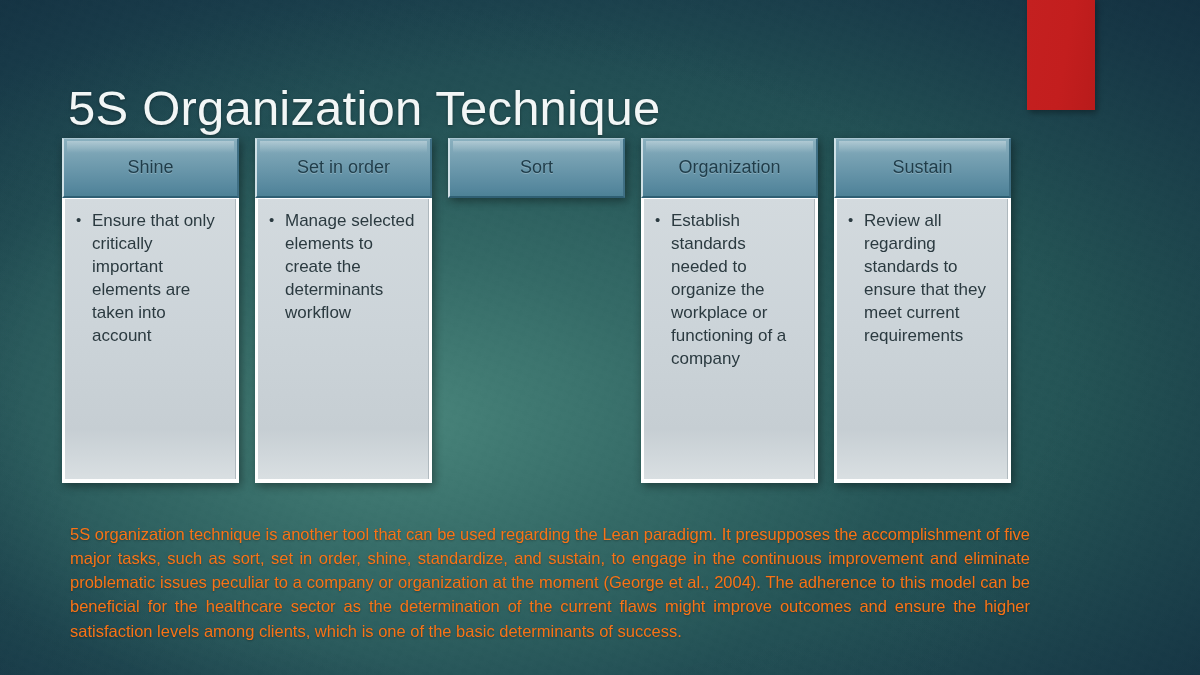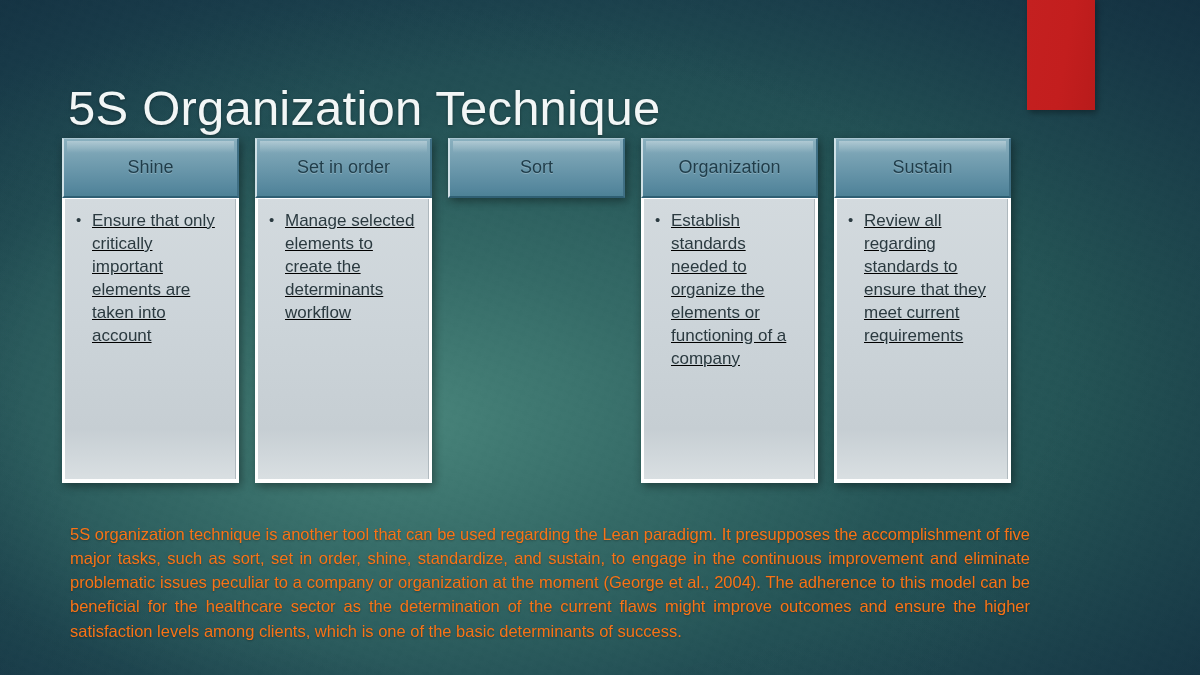--- a/index.html
+++ b/index.html
@@ -111,21 +111,20 @@
     position: relative;
     flex: 1;
     background: linear-gradient(to bottom, #d3dade 0%, #ccd4d9 45%, #c6ced3 82%, #d9dfe2 100%);
     border-top: 1px solid #ffffff;
     border-left: 3px solid #ffffff;
     border-right: 3px solid #ffffff;
     border-bottom: 4px solid #ffffff;
     box-sizing: border-box;
     padding: 10px 8px 8px 8px;
     box-shadow: inset -1px 0 0 rgba(150,162,168,0.6);
-    text-decoration: underline;
   }
   .bullet-list {
     margin: 0;
     padding: 0;
     list-style: none;
   }
   .bullet-item {
     position: relative;
     padding-left: 19px;
     font-size: 17px;
@@ -195,21 +194,21 @@
         <span class="card-header-label">Sort</span>
       </div>
     </div>
 
     <div class="card">
       <div class="card-header">
         <span class="card-header-label">Organization</span>
       </div>
       <div class="card-body">
         <ul class="bullet-list">
-          <li class="bullet-item">Establish standards needed to organize the elements or functioning of a company</li>
+          <li class="bullet-item">Establish standards needed to organize the workplace or functioning of a company</li>
         </ul>
       </div>
     </div>
 
     <div class="card">
       <div class="card-header">
         <span class="card-header-label">Sustain</span>
       </div>
       <div class="card-body">
         <ul class="bullet-list">

